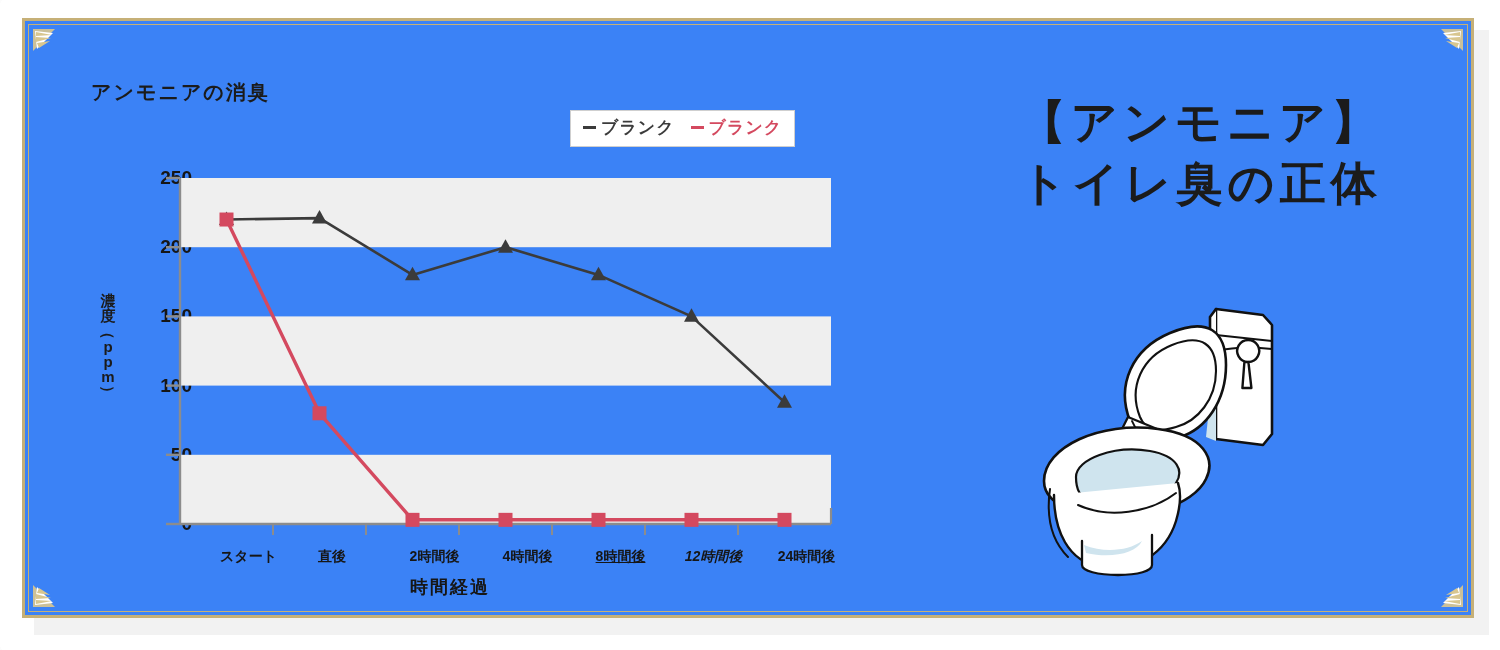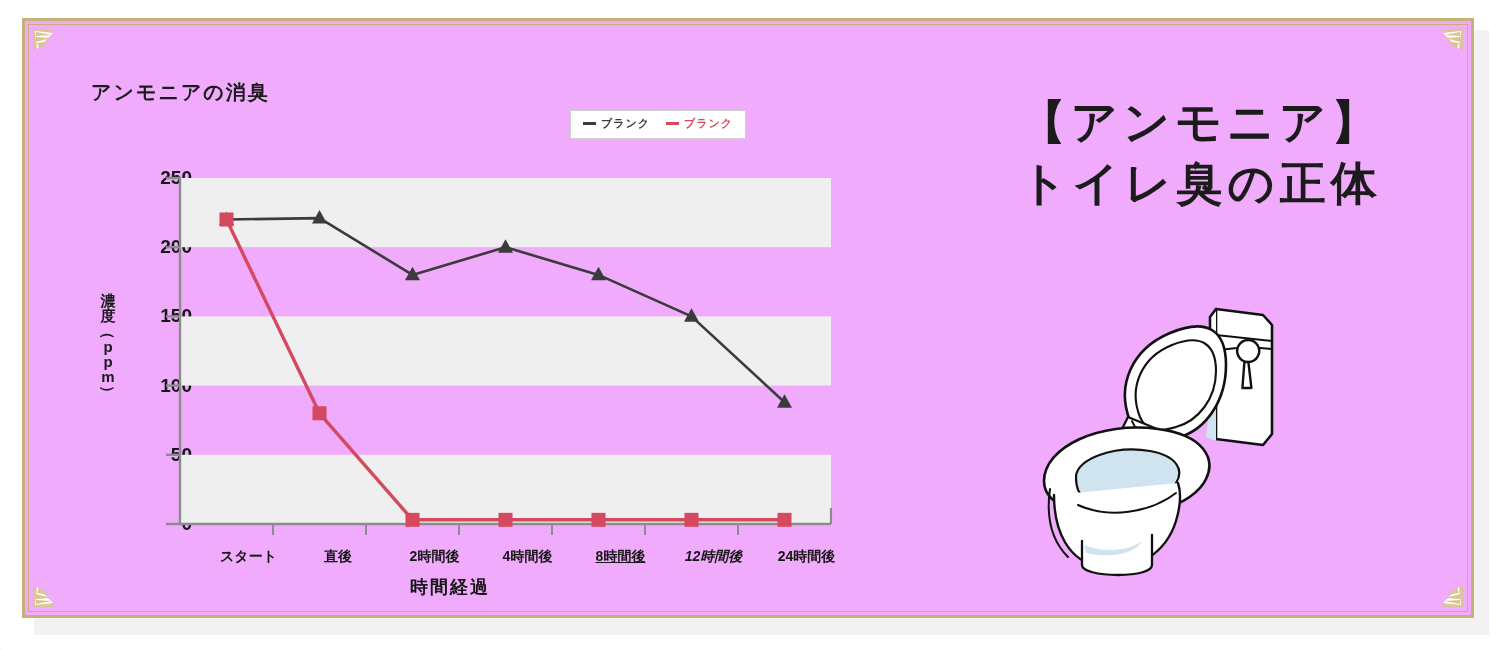--- a/index.html
+++ b/index.html
@@ -41,21 +41,21 @@
     background: #f2f2f2;
   }
 
   
   .frame {
     position: absolute;
     left: 22px;
     top: 18px;
     width: 1452px;
     height: 600px;
-    background: #f0abfc;
+    background: #3b82f6;
     border: 3px solid #c6b077;
     box-sizing: border-box;
   }
   .frame::after {
     content: "";
     position: absolute;
     left: 3px; top: 3px; right: 3px; bottom: 3px;
     border: 1px solid #c6b077;
     pointer-events: none;
   }
@@ -95,21 +95,21 @@
     top: 89px;
     border: 1px solid #cfcfcf;
     background: #ffffff;
     padding: 5px 12px 7px 12px;
     display: flex;
     align-items: center;
     gap: 16px;
     white-space: nowrap;
   }
   .legend-item {
-    font-size: 11px;
+    font-size: 17px;
     font-weight: 700;
     letter-spacing: 1px;
     display: flex;
     align-items: center;
     gap: 2px;
   }
   .legend-dash {
     display: inline-block;
     width: 13px;
     height: 3px;
@@ -324,21 +324,21 @@
           <rect x="287.5" y="385.28" width="14" height="14" fill="#d4495f"></rect>
           <rect x="380.5" y="491.848" width="14" height="14" fill="#d4495f"></rect>
           <rect x="473.5" y="491.848" width="14" height="14" fill="#d4495f"></rect>
           <rect x="566.5" y="491.848" width="14" height="14" fill="#d4495f"></rect>
           <rect x="659.5" y="491.848" width="14" height="14" fill="#d4495f"></rect>
           <rect x="752.5" y="491.848" width="14" height="14" fill="#d4495f"></rect>
         </svg>
 
       <div id="xtick-host">
           <div class="xtick-label" style="left: 201.5px;">スタート</div>
-          <div class="xtick-label" style="left: 291px;">直後</div>
+          <div class="xtick-label" style="left: 285px;">直後</div>
           <div class="xtick-label" style="left: 387.5px;">2時間後</div>
           <div class="xtick-label" style="left: 480.5px;">4時間後</div>
           <div class="xtick-label" style="left: 573.5px; text-decoration: underline;">8時間後</div>
           <div class="xtick-label" style="left: 666.5px; font-style: italic;">12時間後</div>
           <div class="xtick-label" style="left: 759.5px;">24時間後</div>
         </div>
 
       <div class="xlabel">時間経過</div>
     </div>
 

